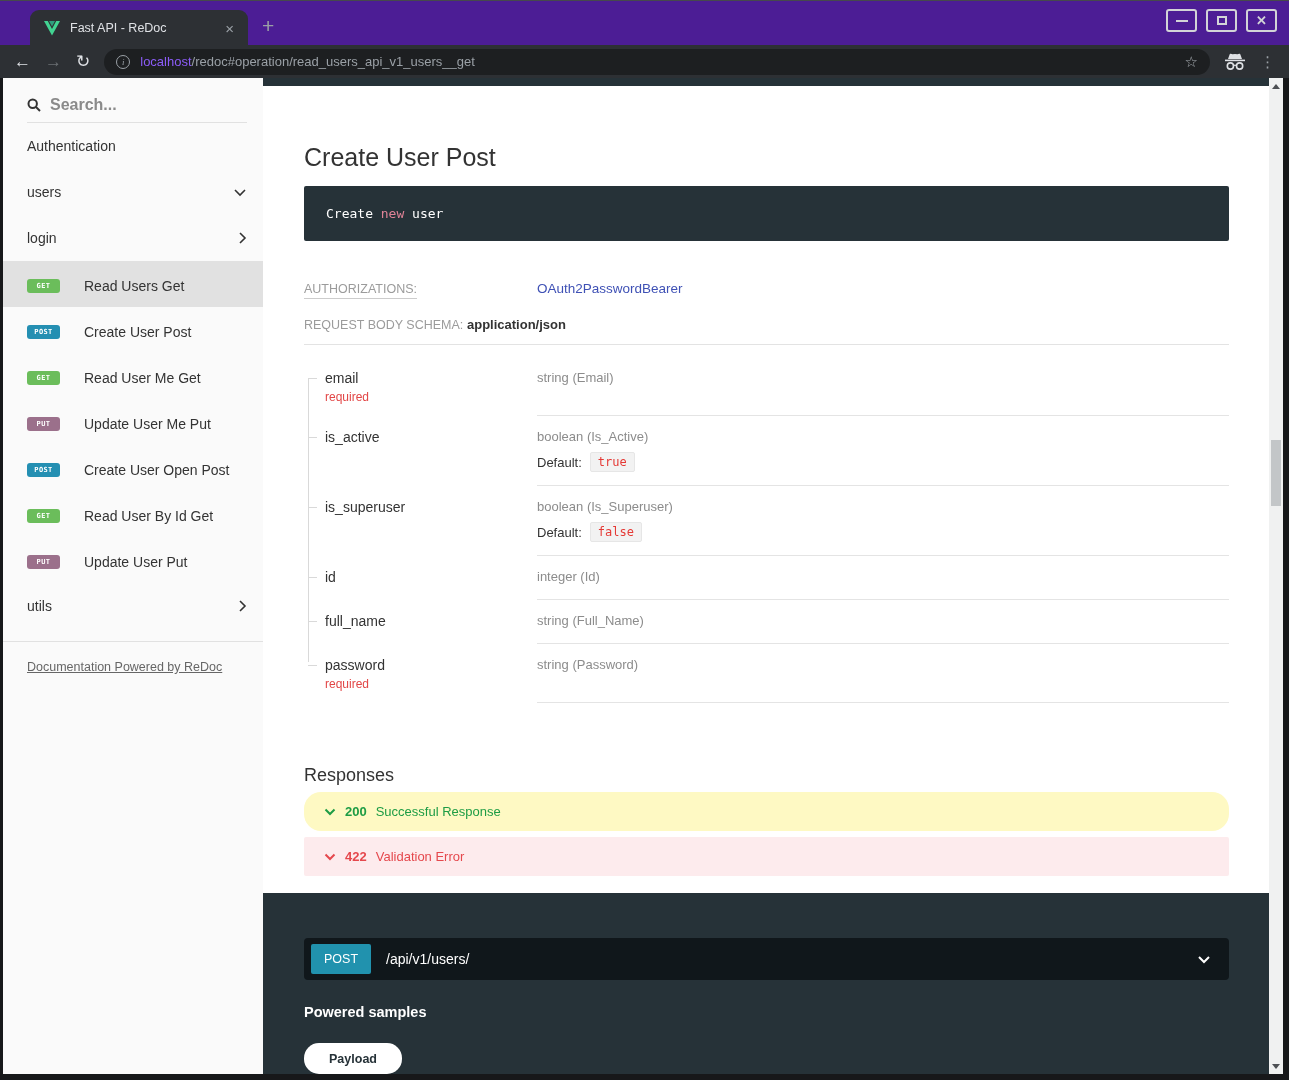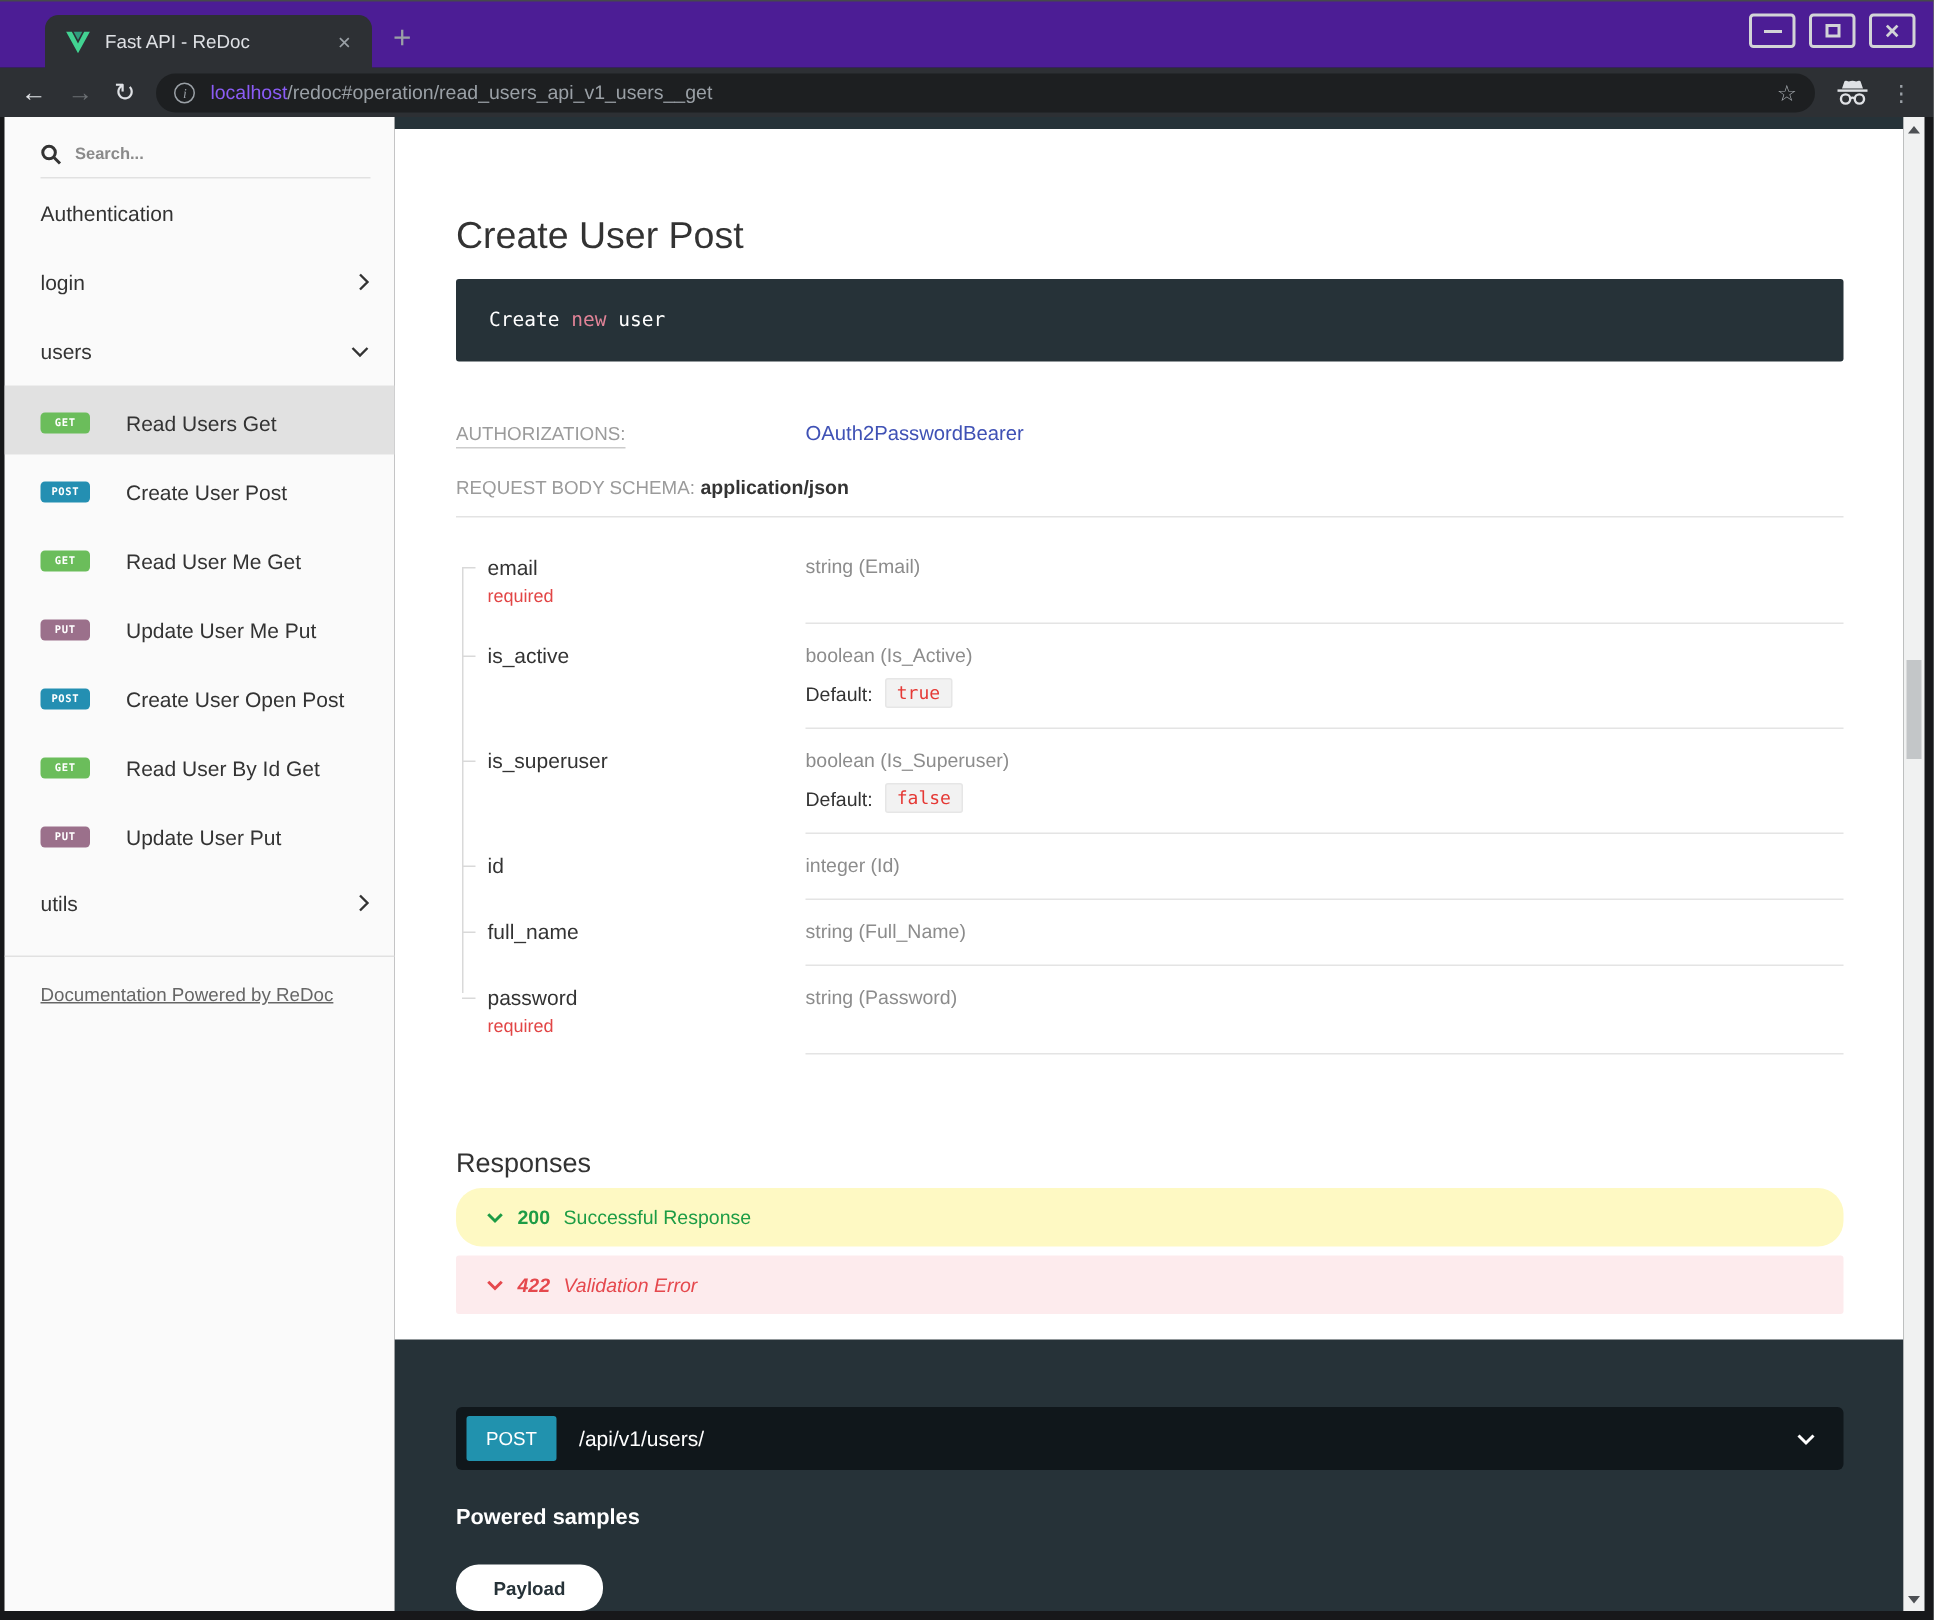--- a/index.html
+++ b/index.html
@@ -34,21 +34,21 @@
   .incog-ic, .kebab-ic { color:#dfe1e5; }
   .kebab-ic { font-size:15px; color:#9aa0a6; letter-spacing:0; }
 
   
   .app { display:flex; height:996px; border-left:3px solid #17181a; }
 
   
   .sidebar { width:260px; background:#fafafa; flex-shrink:0; font-size:14px; color:#333; overflow:hidden; }
   .search-row { display:flex; align-items:center; gap:9px; padding:18px 24px 8px 24px; }
   .search-input { border:none; outline:none; background:transparent; font-family:"Liberation Sans",sans-serif;
-                  font-size:11px; font-weight:bold; color:#555; width:170px; }
+                  font-size:16px; font-weight:bold; color:#555; width:170px; }
   .search-input::placeholder { color:#8a8a8a; }
   .search-underline { border-bottom:1px solid #e1e1e1; margin:0 16px 0 24px; }
   .side-item { height:46px; display:flex; align-items:center; padding:0 16px 0 24px; cursor:pointer; }
   .side-item .lbl { flex:1; }
   .op-item { height:46px; display:flex; align-items:center; padding:4px 16px 0 24px; cursor:pointer; }
   .op-item.active { background:#e1e1e1; }
   .badge { display:inline-block; min-width:33px; text-align:center; padding:3px 4px; border-radius:3px;
            color:#fff; font-size:7px; font-weight:bold; font-family:"DejaVu Sans Mono",monospace; letter-spacing:0.4px; }
   .badge.get { background:#6bbd5b; }
   .badge.post { background:#248fb2; }
@@ -92,21 +92,21 @@
   .ftype { font-size:13px; color:#8c8c8c; line-height:18px; }
   .fdefault { margin-top:6px; font-size:13px; color:#333; display:flex; align-items:center; gap:8px; }
   .chip { background:#f2f2f2; border:1px solid #e6e6e6; border-radius:2px; padding:2px 7px;
           font-family:"DejaVu Sans Mono",monospace; font-size:12px; color:#e53935; }
 
   h2.responses-title { font-size:18px; font-weight:400; color:#333; margin-top:62px; }
   .resp-panel { height:39px; border-radius:2px; display:flex; align-items:center; padding:0 20px; gap:9px;
                 margin-top:6px; font-size:13px; cursor:pointer; }
   .resp-panel:first-of-type { margin-top:28px; }
   .resp-panel.success { background:#fef9c3; color:#1d9c45;border-radius:17px; }
-  .resp-panel.error { background:#fdebed; color:#e5484d;font-style:italic; }
+  .resp-panel.error { background:#fdebed; color:#e5484d; }
   .resp-code { font-weight:bold; }
   .resp-chev { stroke:currentColor; fill:none; stroke-width:2; }
 
   
   .dark-section { background:#263238; height:181px; padding:45px 0 0 41px; }
   .verb-bar { width:925px; height:42px; background:#10171b; border-radius:4px; display:flex; align-items:center;
               padding:0 18px 0 7px; cursor:pointer; }
   .verb-badge { background:#2192ae; color:#fff; font-size:12.5px; padding:8px 13px; border-radius:2px; }
   .verb-path { color:#fff; font-size:14px; margin-left:15px; flex:1; }
   .verb-chev { stroke:#fff; fill:none; stroke-width:2; }
@@ -180,29 +180,29 @@
           <line x1="9" y1="9" x2="13" y2="13" stroke="#333" stroke-width="2"></line>
         </svg>
         <input class="search-input" placeholder="Search..." style="">
       </div>
       <div class="search-underline"></div>
 
       <div class="side-item">
         <span class="lbl">Authentication</span>
       </div>
       <div class="side-item">
+        <span class="lbl">users</span>
+        <svg class="chev" width="14" height="9" viewBox="0 0 14 9">
+            <polyline points="2,2 7,7 12,2"></polyline>
+          </svg>
+      </div>
+      <div class="side-item">
         <span class="lbl">login</span>
         <svg class="chev" width="9" height="14" viewBox="0 0 9 14">
             <polyline points="2,2 7,7 2,12"></polyline>
-          </svg>
-      </div>
-      <div class="side-item">
-        <span class="lbl">users</span>
-        <svg class="chev" width="14" height="9" viewBox="0 0 14 9">
-            <polyline points="2,2 7,7 12,2"></polyline>
           </svg>
       </div>
 
       <div class="op-item active">
         <span class="badge get">GET</span>
         <span class="lbl">Read Users Get</span>
       </div>
       <div class="op-item">
         <span class="badge post">POST</span>
         <span class="lbl">Create User Post</span>

